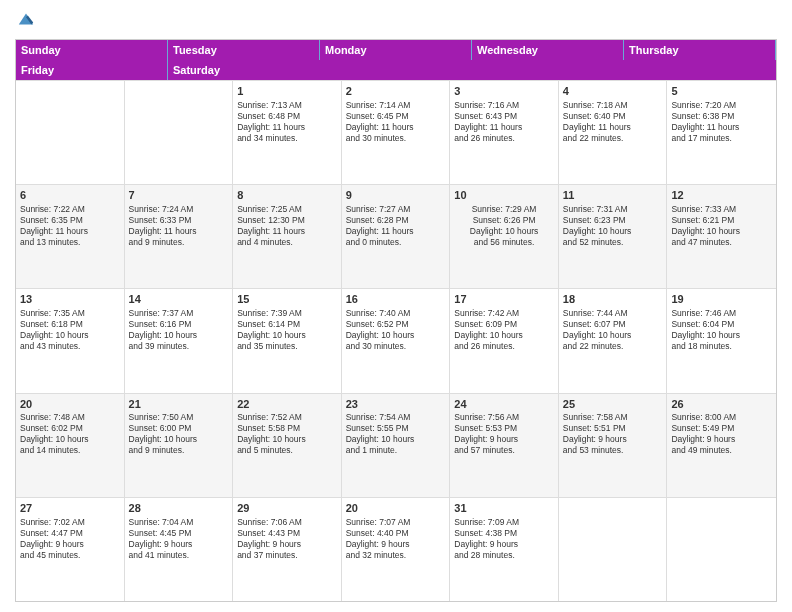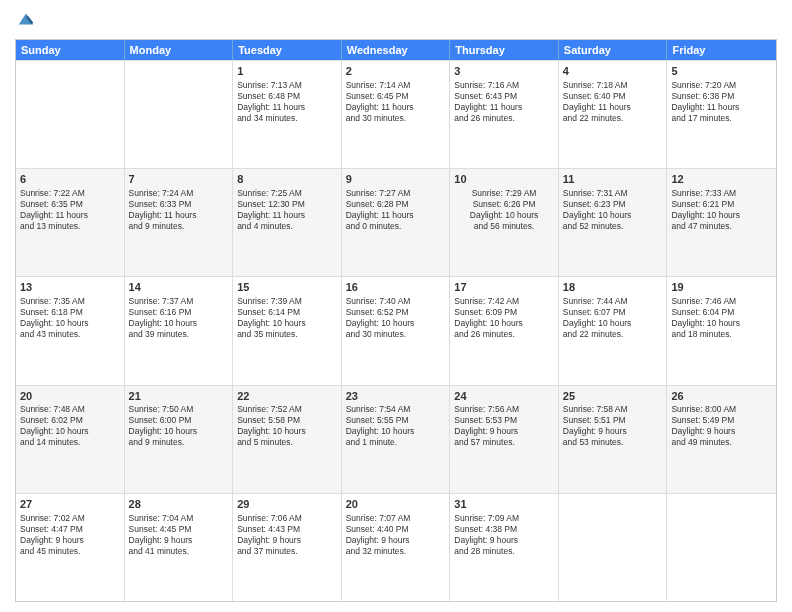--- a/index.html
+++ b/index.html
@@ -54,22 +54,22 @@
       color: #555;
     }
     .calendar {
       flex: 1;
       display: flex;
       flex-direction: column;
       border: 1px solid #ccc;
     }
     .cal-header {
       display: grid;
-      grid-template-columns: repeat(7, 1fr);
-      background: #3b82f6;
+      grid-template-columns: repeat(5, 1fr);
+      background: #a21caf;
     }
     .cal-header-cell {
       color: #fff;
       font-size: 11px;
       font-weight: bold;
       padding: 4px 5px;
       border-right: 1px solid #6aaad4;
       text-align: left;
     }
     .cal-header-cell:last-child { border-right: none; }
@@ -130,26 +130,26 @@
     </div>
     <div class="title-block">
       <div class="month-title"></div>
       <div class="location"></div>
     </div>
   </div>
 
   <div class="calendar">
     <div class="cal-header">
     <div class="cal-header-cell">Sunday</div>
+        <div class="cal-header-cell">Tuesday</div>
         <div class="cal-header-cell">Monday</div>
-        <div class="cal-header-cell">Tuesday</div>
         <div class="cal-header-cell">Wednesday</div>
         <div class="cal-header-cell">Thursday</div>
+        <div class="cal-header-cell">Friday</div>
         <div class="cal-header-cell">Saturday</div>
-        <div class="cal-header-cell">Friday</div>
       </div>
     <div class="cal-body">
     <div class="cal-row">
           <div class="cal-cell odd-row"></div>
           <div class="cal-cell odd-row"></div>
           <div class="cal-cell odd-row">
             <div class="day-number">1</div>
             <div class="cell-detail" style="white-space: pre-line;">Sunrise: 7:13 AM
 Sunset: 6:48 PM
 Daylight: 11 hours

